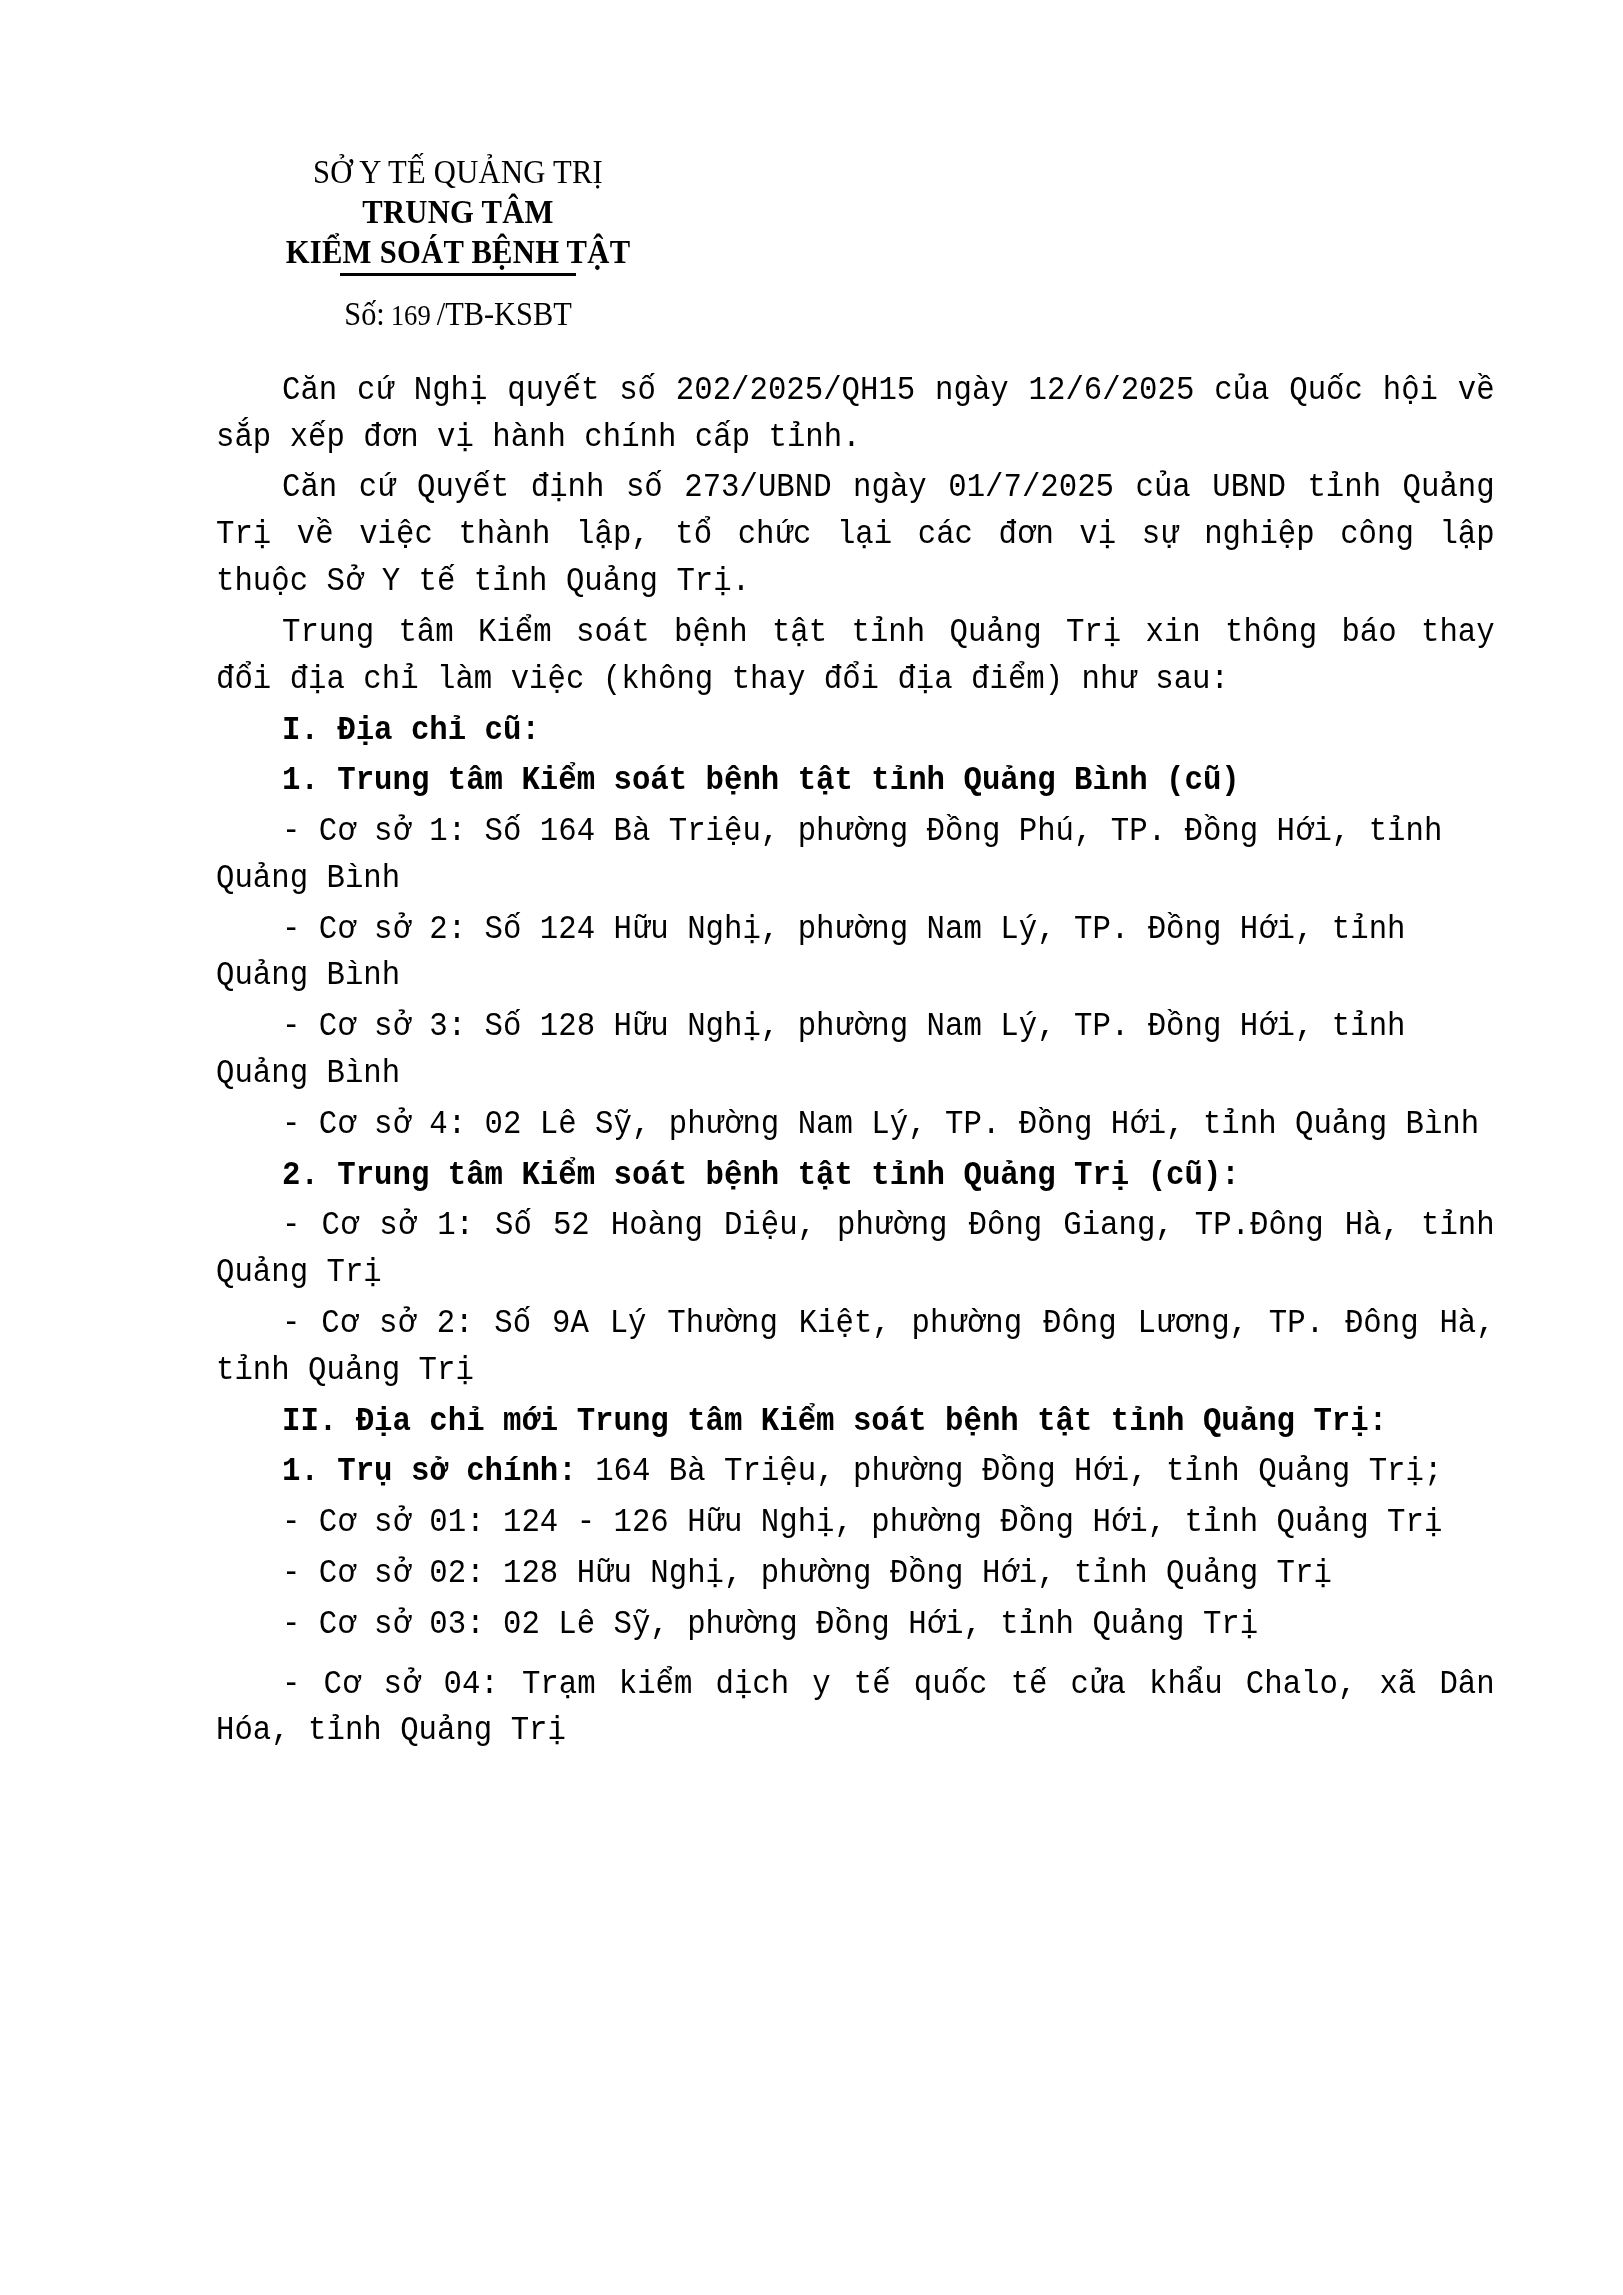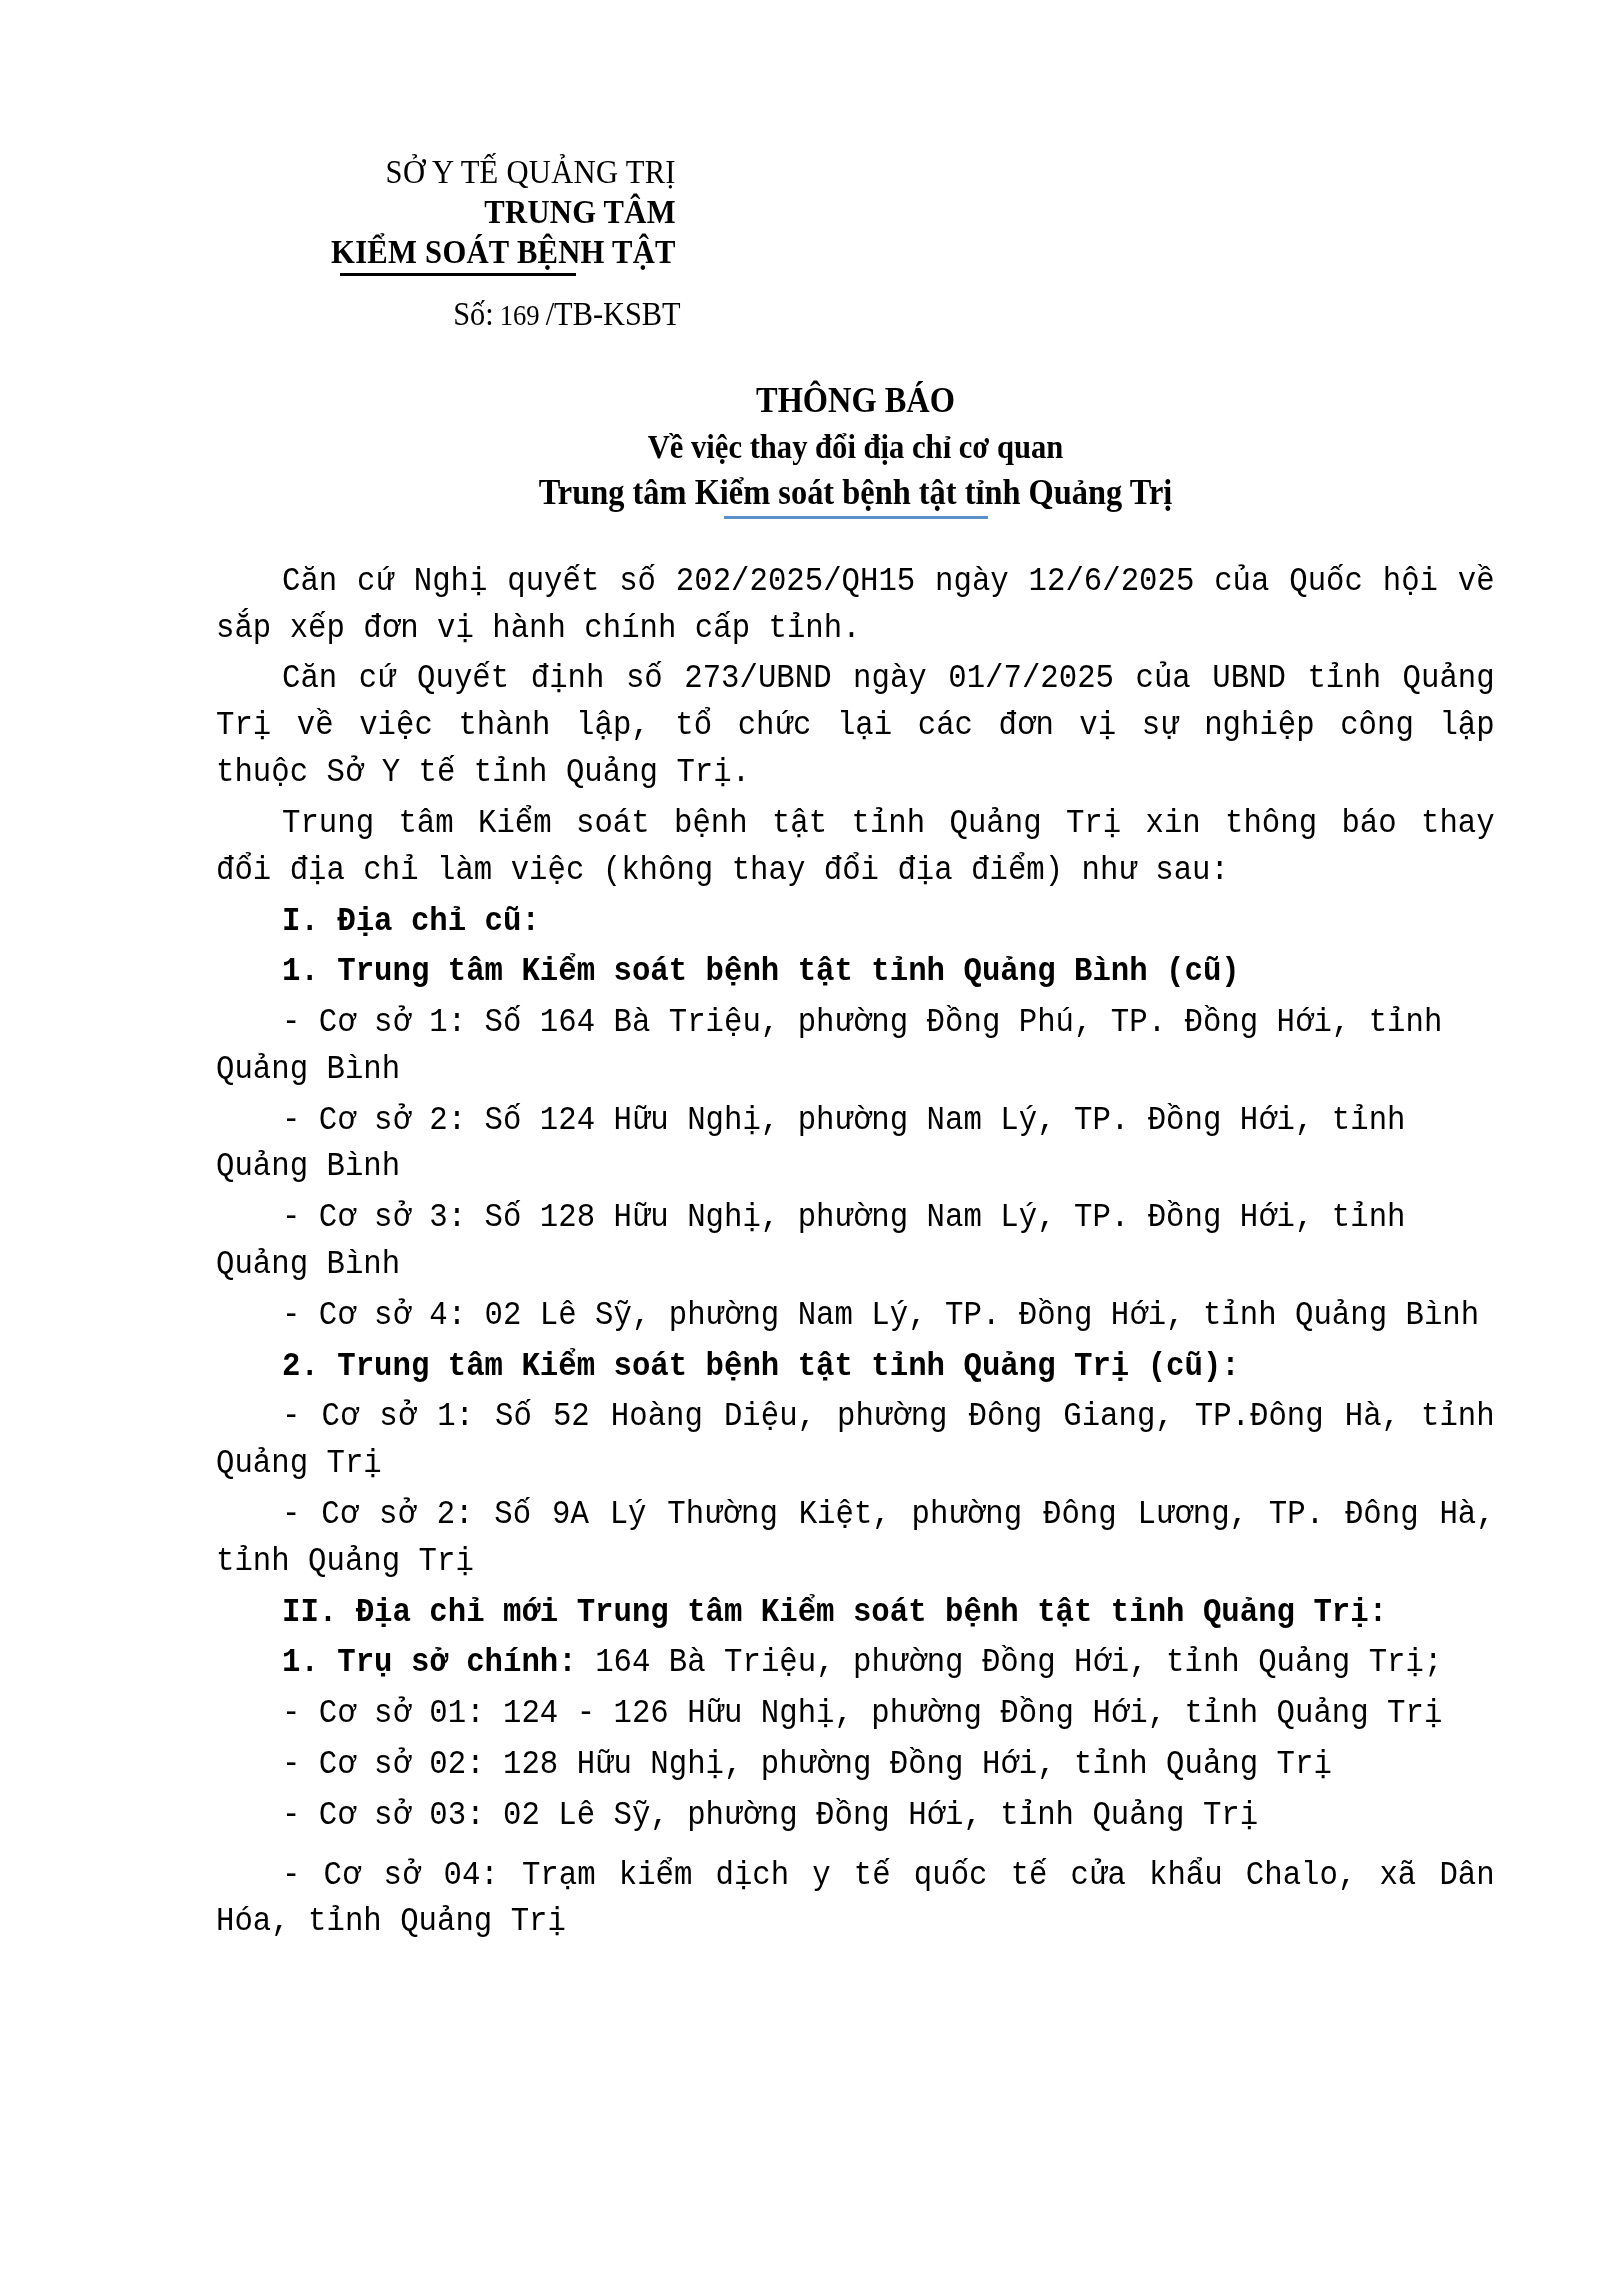--- a/index.html
+++ b/index.html
@@ -32,21 +32,21 @@
 
   
   .doc-header {
     display: flex;
     flex-direction: row;
     align-items: flex-start;
     padding-top: 152px;
   }
   .header-left {
     width: 484px;
-    text-align: right;
+    text-align: center;
     flex: 0 0 auto;
   }
   .header-right {
     flex: 1 1 auto;
     text-align: center;
     padding-left: 6.5px;
   }
 
   .org-line {
     font-size: 34px;
@@ -229,28 +229,20 @@
         <div class="org-underline-wrap">
           <div class="org-underline"></div>
         </div>
         <div class="doc-number">
           <span>Số:</span><span class="num">169</span><span>/TB-KSBT</span>
         </div>
       </div>
 
     </div>
 
-    <div class="title-block">
-      <div class="title-main">THÔNG BÁO</div>
-      <div class="title-sub">Về việc thay đổi địa chỉ cơ quan</div>
-      <div class="title-sub2">Trung tâm Kiểm soát bệnh tật tỉnh Quảng Trị</div>
-      <div class="title-underline-wrap">
-        <div class="title-underline"></div>
-      </div>
-    </div>
 
     <div class="body-block">
 
       <p class="para">Căn cứ Nghị quyết số 202/2025/QH15 ngày 12/6/2025 của Quốc hội về sắp xếp đơn vị hành chính cấp tỉnh.</p>
       <p class="para">Căn cứ Quyết định số 273/UBND ngày 01/7/2025 của UBND tỉnh Quảng Trị về việc thành lập, tổ chức lại các đơn vị sự nghiệp công lập thuộc Sở Y tế tỉnh Quảng Trị.</p>
       <p class="para">Trung tâm Kiểm soát bệnh tật tỉnh Quảng Trị xin thông báo thay đổi địa chỉ làm việc (không thay đổi địa điểm) như sau:</p>
 
       <p class="head">I. Địa chỉ cũ:</p>
 
       <p class="head">1. Trung tâm Kiểm soát bệnh tật tỉnh Quảng Bình (cũ)</p>

